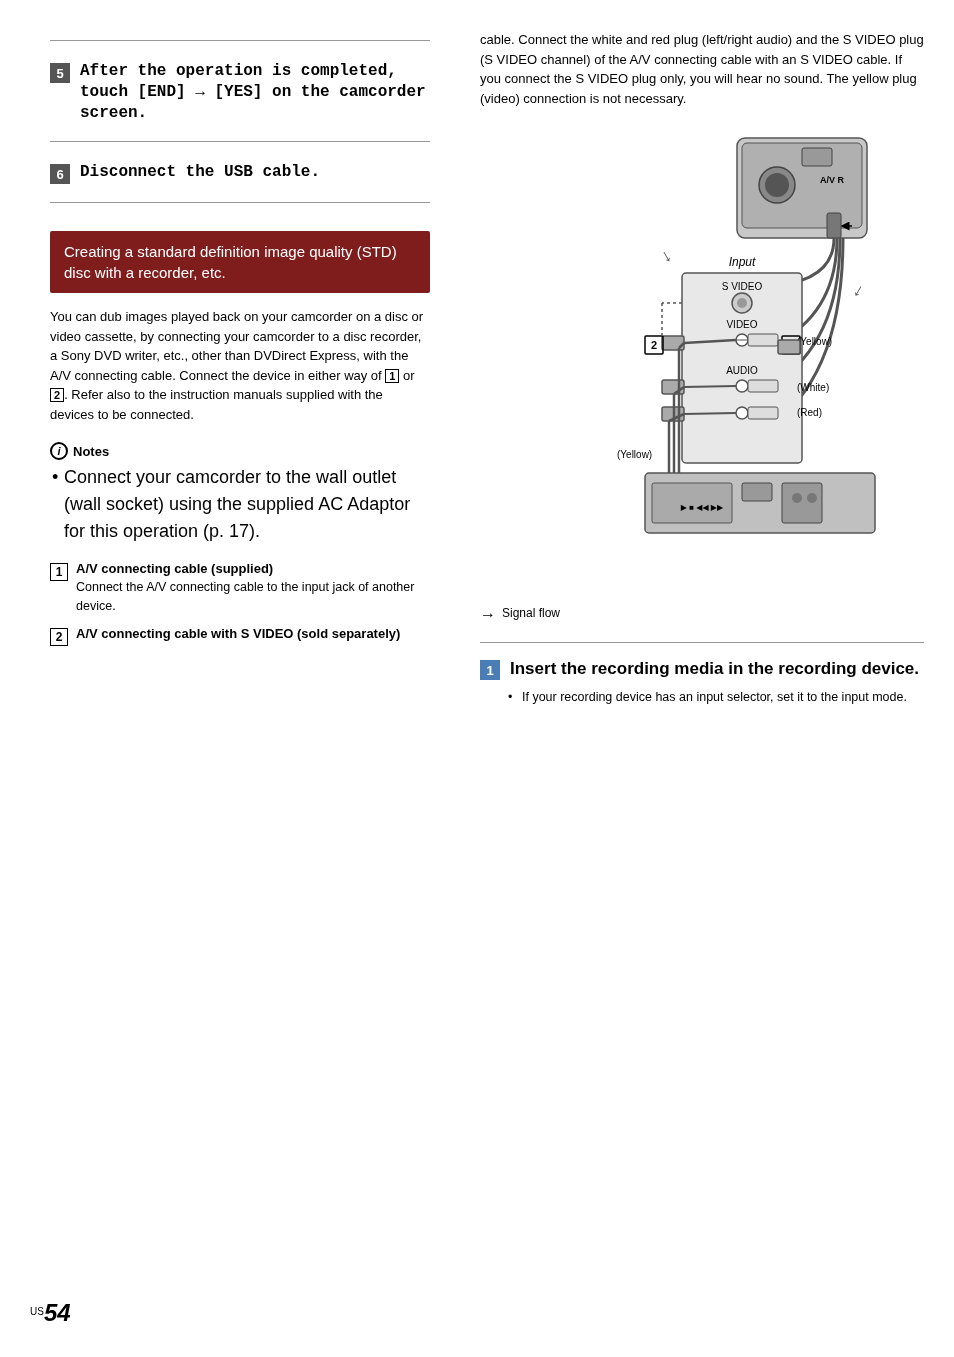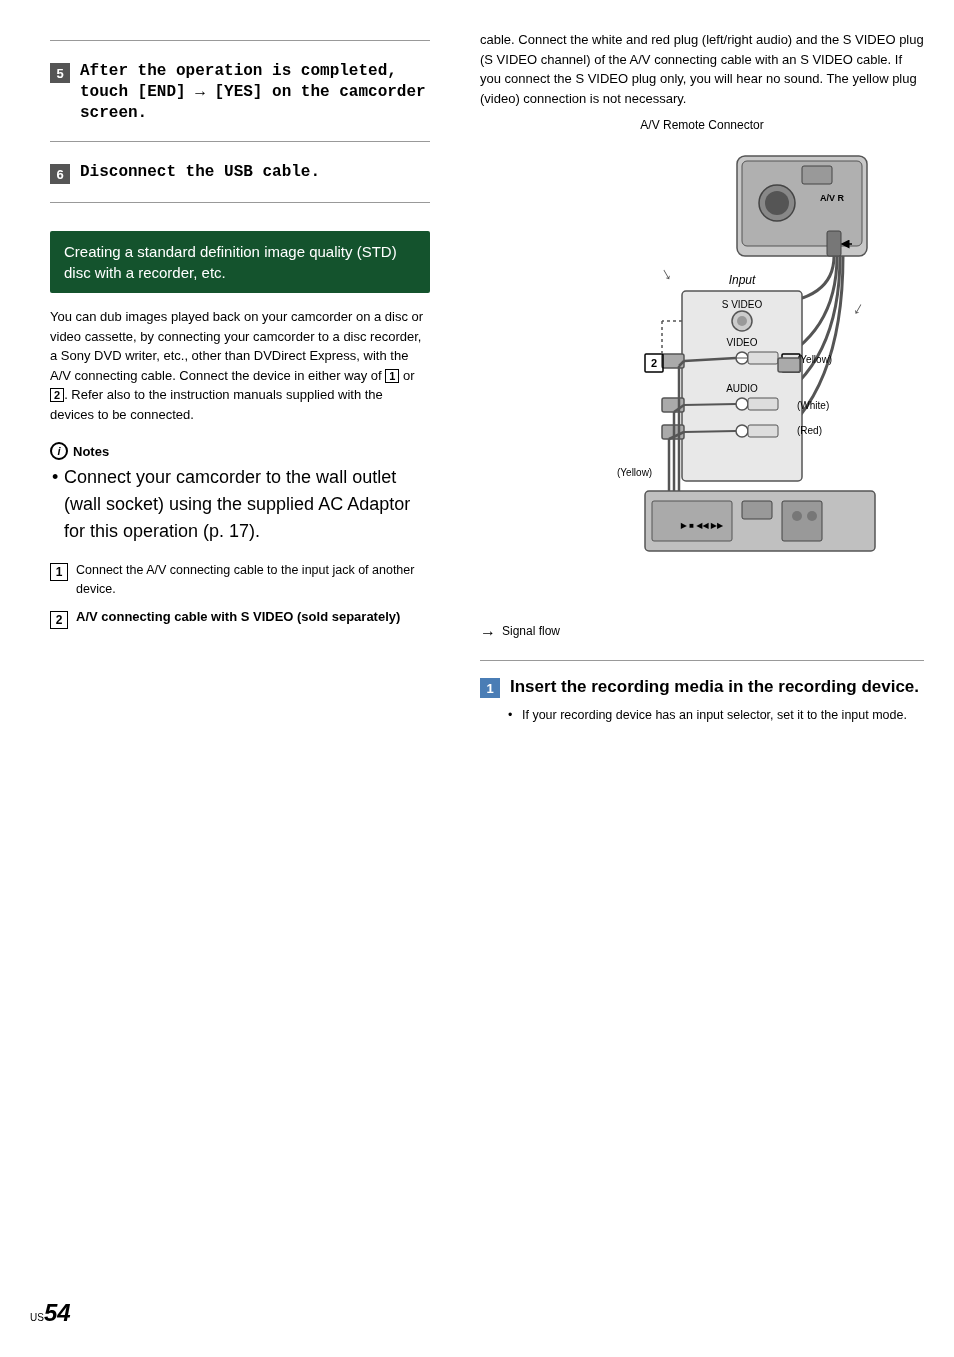--- a/index.html
+++ b/index.html
@@ -62,21 +62,21 @@
       margin-right: 10px;
       margin-top: 2px;
     }
     .step-text {
       font-size: 16px;
       font-weight: bold;
       line-height: 1.3;
       font-family: Liberation Mono, monospace;
     }
     .section-box {
-      background: #14532d;
+      background: #7f1d1d;
       color: #fff;
       padding: 10px 14px;
       font-size: 15px;
       line-height: 1.4;
       margin: 18px 0 14px 0;
       border-radius: 2px;
     }
     .body-text {
       font-size: 13px;
       line-height: 1.5;
@@ -225,21 +225,21 @@
     }
     .insert-bullet li::before {
       content: "•";
       position: absolute;
       left: 0;
     }
 
     
     .page-footer {
       display: flex;
-      align-items: flex-end;
+      align-items: center;
       padding: 10px 50px 0 50px;
     }
     .page-num {
       font-size: 24px;
       font-weight: bold;
       font-style: italic;
     }
     .page-us {
       font-size: 10px;
       margin-left: -20px;
@@ -280,38 +280,38 @@
         <div class="notes-icon">i</div>
         <span>Notes</span>
       </div>
       <ul class="bullet-list">
         <li>Connect your camcorder to the wall outlet (wall socket) using the supplied AC Adaptor for this operation (p. 17).</li>
       </ul>
 
       <div class="cable-item">
         <div class="cable-num">1</div>
         <div>
+          <div class="cable-title">A/V connecting cable (supplied)</div>
           <div class="cable-desc">Connect the A/V connecting cable to the input jack of another device.</div>
         </div>
       </div>
 
       <div class="cable-item">
         <div class="cable-num">2</div>
         <div>
           <div class="cable-title">A/V connecting cable with S VIDEO (sold separately)</div>
         </div>
       </div>
 
     </div>
 
     <div class="right-col">
 
       <p class="right-intro">cable. Connect the white and red plug (left/right audio) and the S VIDEO plug (S VIDEO channel) of the A/V connecting cable with an S VIDEO cable. If you connect the S VIDEO plug only, you will hear no sound. The yellow plug (video) connection is not necessary.</p>
 
-      <div class="diagram-label">A/V Remote Connector</div>
 
       <div class="diagram-container">
         <svg class="diagram-svg" viewBox="0 0 430 480" xmlns="http://www.w3.org/2000/svg">
 
           <rect x="250" y="20" width="130" height="100" rx="8" ry="8" fill="#c8c8c8" stroke="#555" stroke-width="1.5"></rect>
           <rect x="255" y="25" width="120" height="85" rx="5" ry="5" fill="#b0b0b0" stroke="#555" stroke-width="1"></rect>
 
           <ellipse cx="290" cy="67" rx="18" ry="18" fill="#888" stroke="#444" stroke-width="1.5"></ellipse>
           <ellipse cx="290" cy="67" rx="12" ry="12" fill="#555"></ellipse>
 

